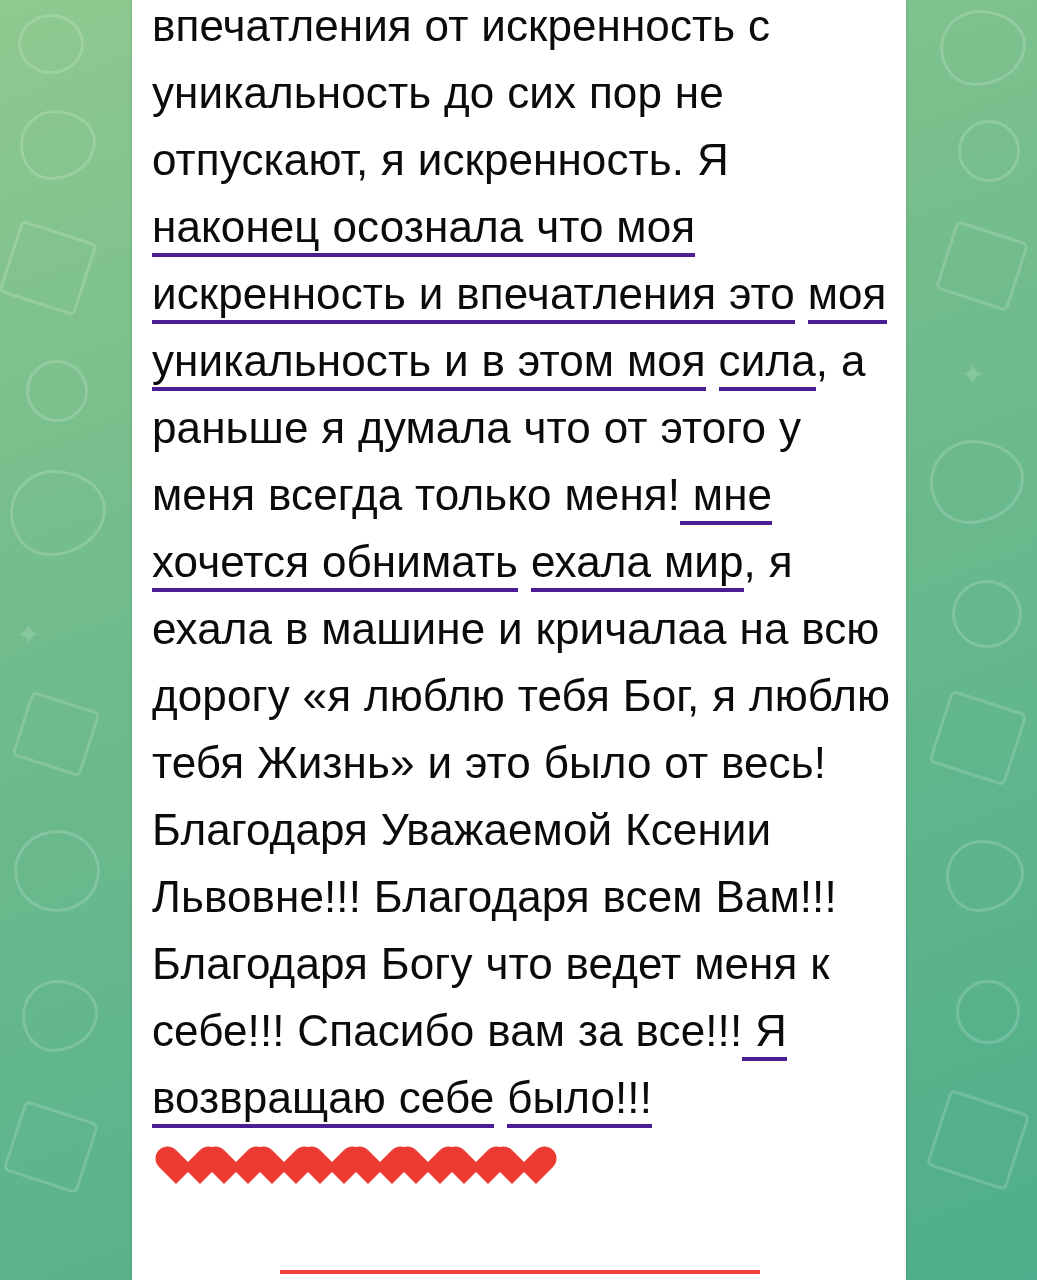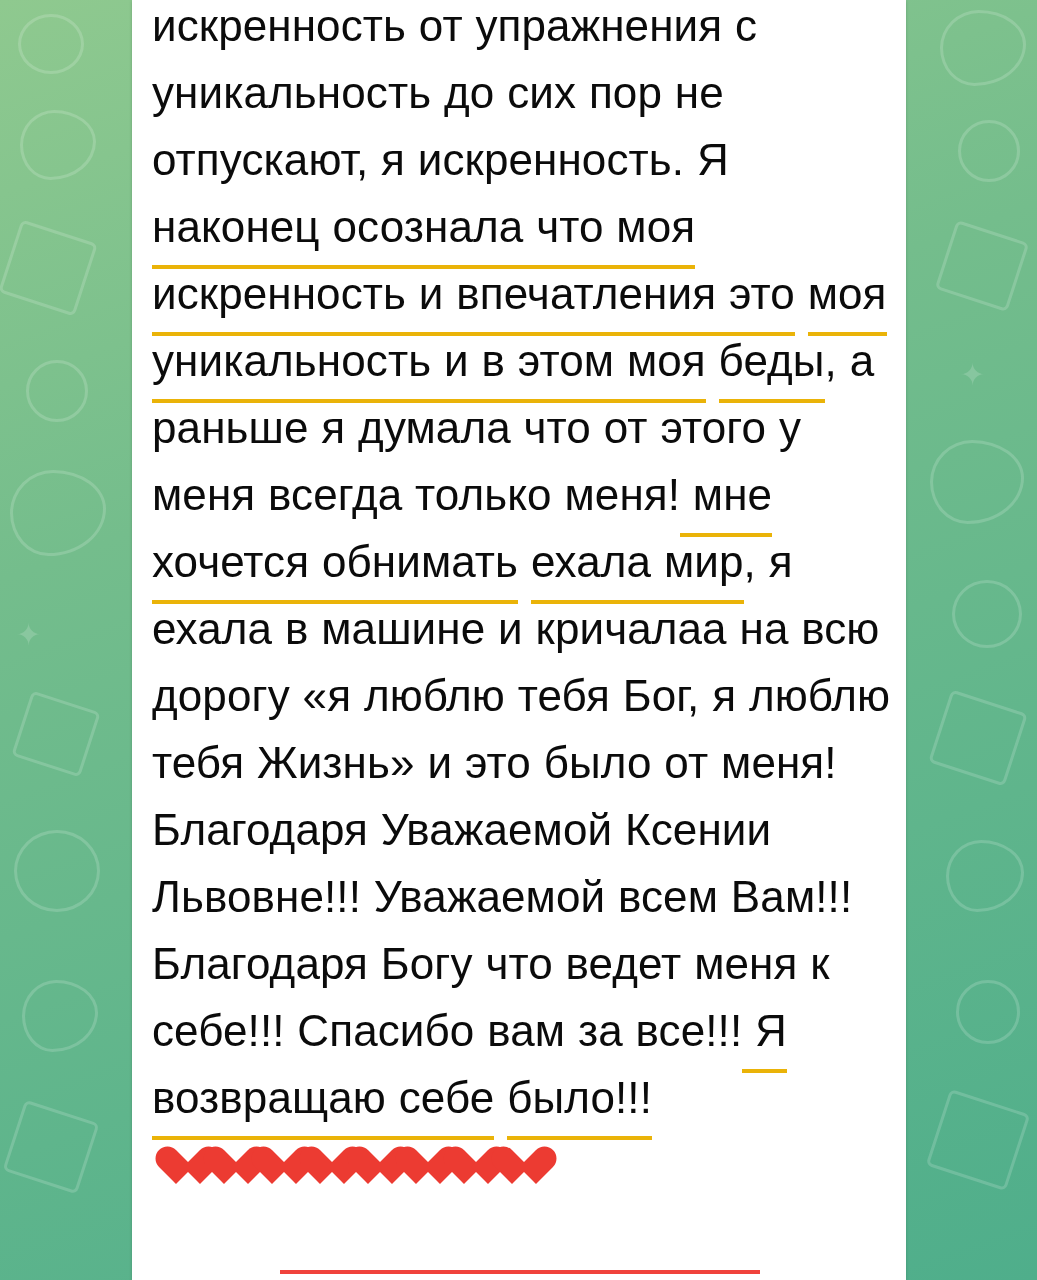--- a/index.html
+++ b/index.html
@@ -72,22 +72,22 @@
     width: 740px;
     color: #0b0b0b;
     font-size: 44px;
     line-height: 67px;
     letter-spacing: 0.1px;
     word-spacing: 0.5px;
     font-family: "Liberation Sans", sans-serif;
   }
 
   .message-text .hl {
-    border-bottom: 4px solid #eab308;
-    padding-bottom: 14px;
+    border-bottom: 4px solid #4c1d95;
+    padding-bottom: 2px;
   }
 
   
   .heart-shape {
     display: inline-block;
     position: relative;
     width: 46px;
     height: 44px;
     vertical-align: -8px;
     margin: 0 1px;
@@ -153,35 +153,35 @@
     <div class="doodle blob" style="left:930px; top:440px; width:88px; height:78px;"></div>
     <div class="doodle" style="left:952px; top:580px; width:64px; height:62px;"></div>
     <div class="doodle sq" style="left:938px; top:700px; width:74px; height:70px;"></div>
     <div class="doodle blob" style="left:946px; top:840px; width:72px; height:66px;"></div>
     <div class="doodle" style="left:956px; top:980px; width:58px; height:58px;"></div>
     <div class="doodle sq" style="left:936px; top:1100px; width:78px; height:74px;"></div>
   </div>
 
   <div class="bubble">
     <div class="message-text">
-      <span>искренность от упражнения с</span>
+      <span>впечатления от искренность с</span>
       <span>уникальность до сих пор не</span>
       <span>отпускают, я искренность. Я</span>
       <span class="hl">наконец осознала что моя</span>
       <span class="hl">искренность и впечатления это</span>
       <span class="hl">моя уникальность и в этом моя</span>
-      <span class="hl">беды</span><span>, а раньше я думала что от</span>
+      <span class="hl">сила</span><span>, а раньше я думала что от</span>
       <span>этого у меня всегда только</span>
       <span>меня!</span><span class="hl"> мне хочется обнимать</span>
       <span class="hl">ехала мир</span><span>, я ехала в машине и</span>
       <span>кричалаа на всю дорогу «я</span>
       <span>люблю тебя Бог, я люблю тебя</span>
-      <span>Жизнь» и это было от меня!</span>
+      <span>Жизнь» и это было от весь!</span>
       <span>Благодаря Уважаемой Ксении</span>
-      <span>Львовне!!! Уважаемой всем</span>
+      <span>Львовне!!! Благодаря всем</span>
       <span>Вам!!! Благодаря Богу что</span>
       <span>ведет меня к себе!!! Спасибо</span>
       <span>вам за все!!!</span><span class="hl"> Я возвращаю себе</span>
       <span class="hl">было!!!</span><span class="hearts-row"><span class="heart-shape"></span><span class="heart-shape"></span><span class="heart-shape"></span><span class="heart-shape"></span><span class="heart-shape"></span><span class="heart-shape"></span><span class="heart-shape"></span><span class="heart-shape"></span></span>
     </div>
     <div class="bottom-underline"></div>
   </div>
 
 </div>
 

